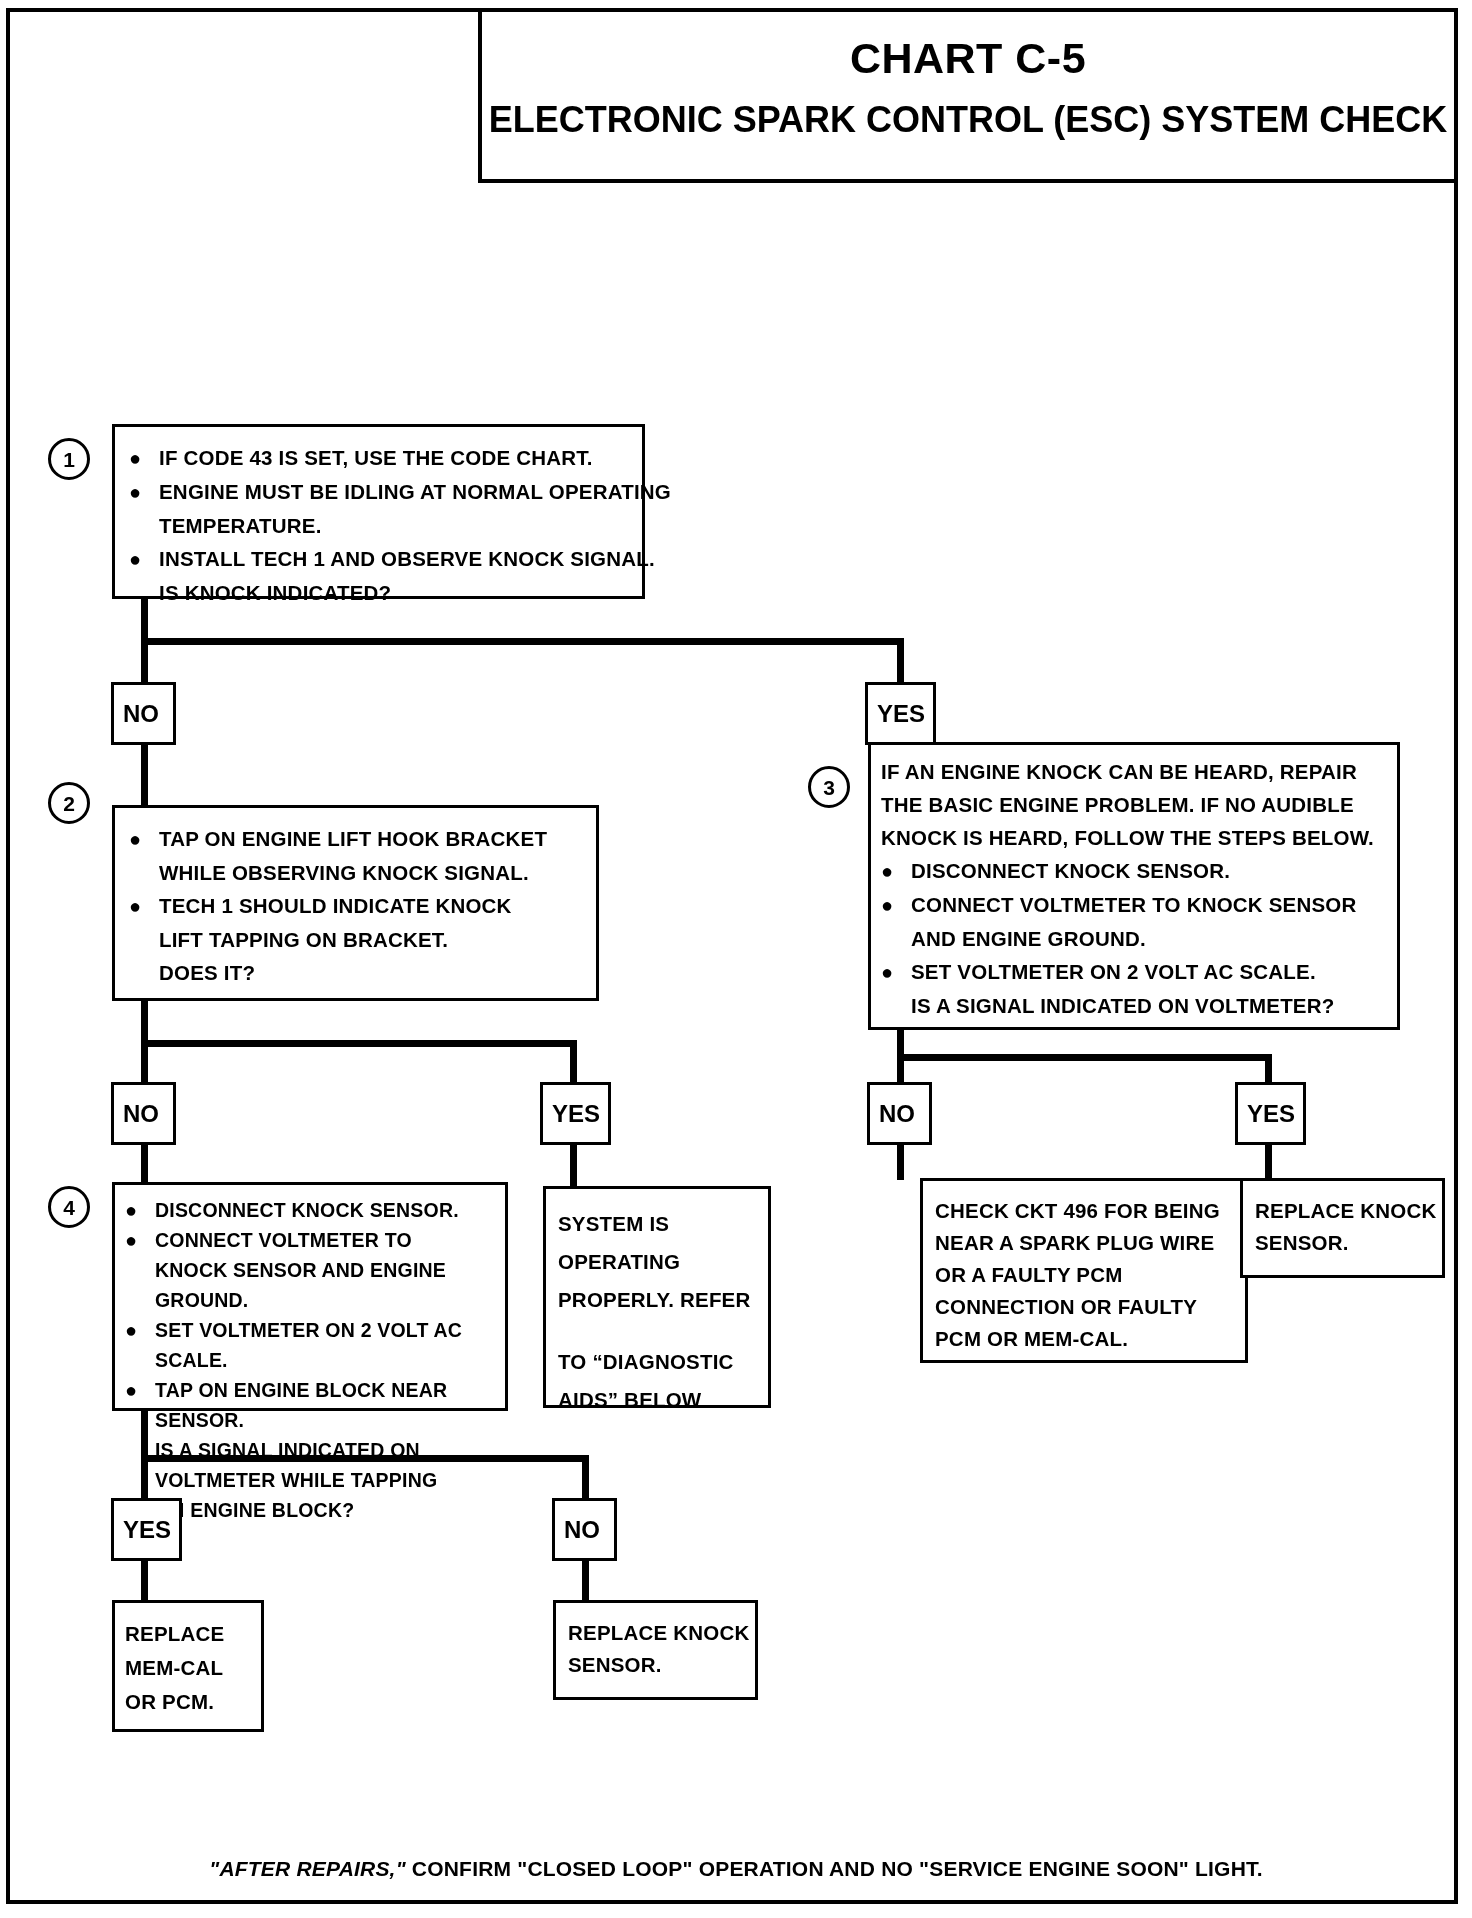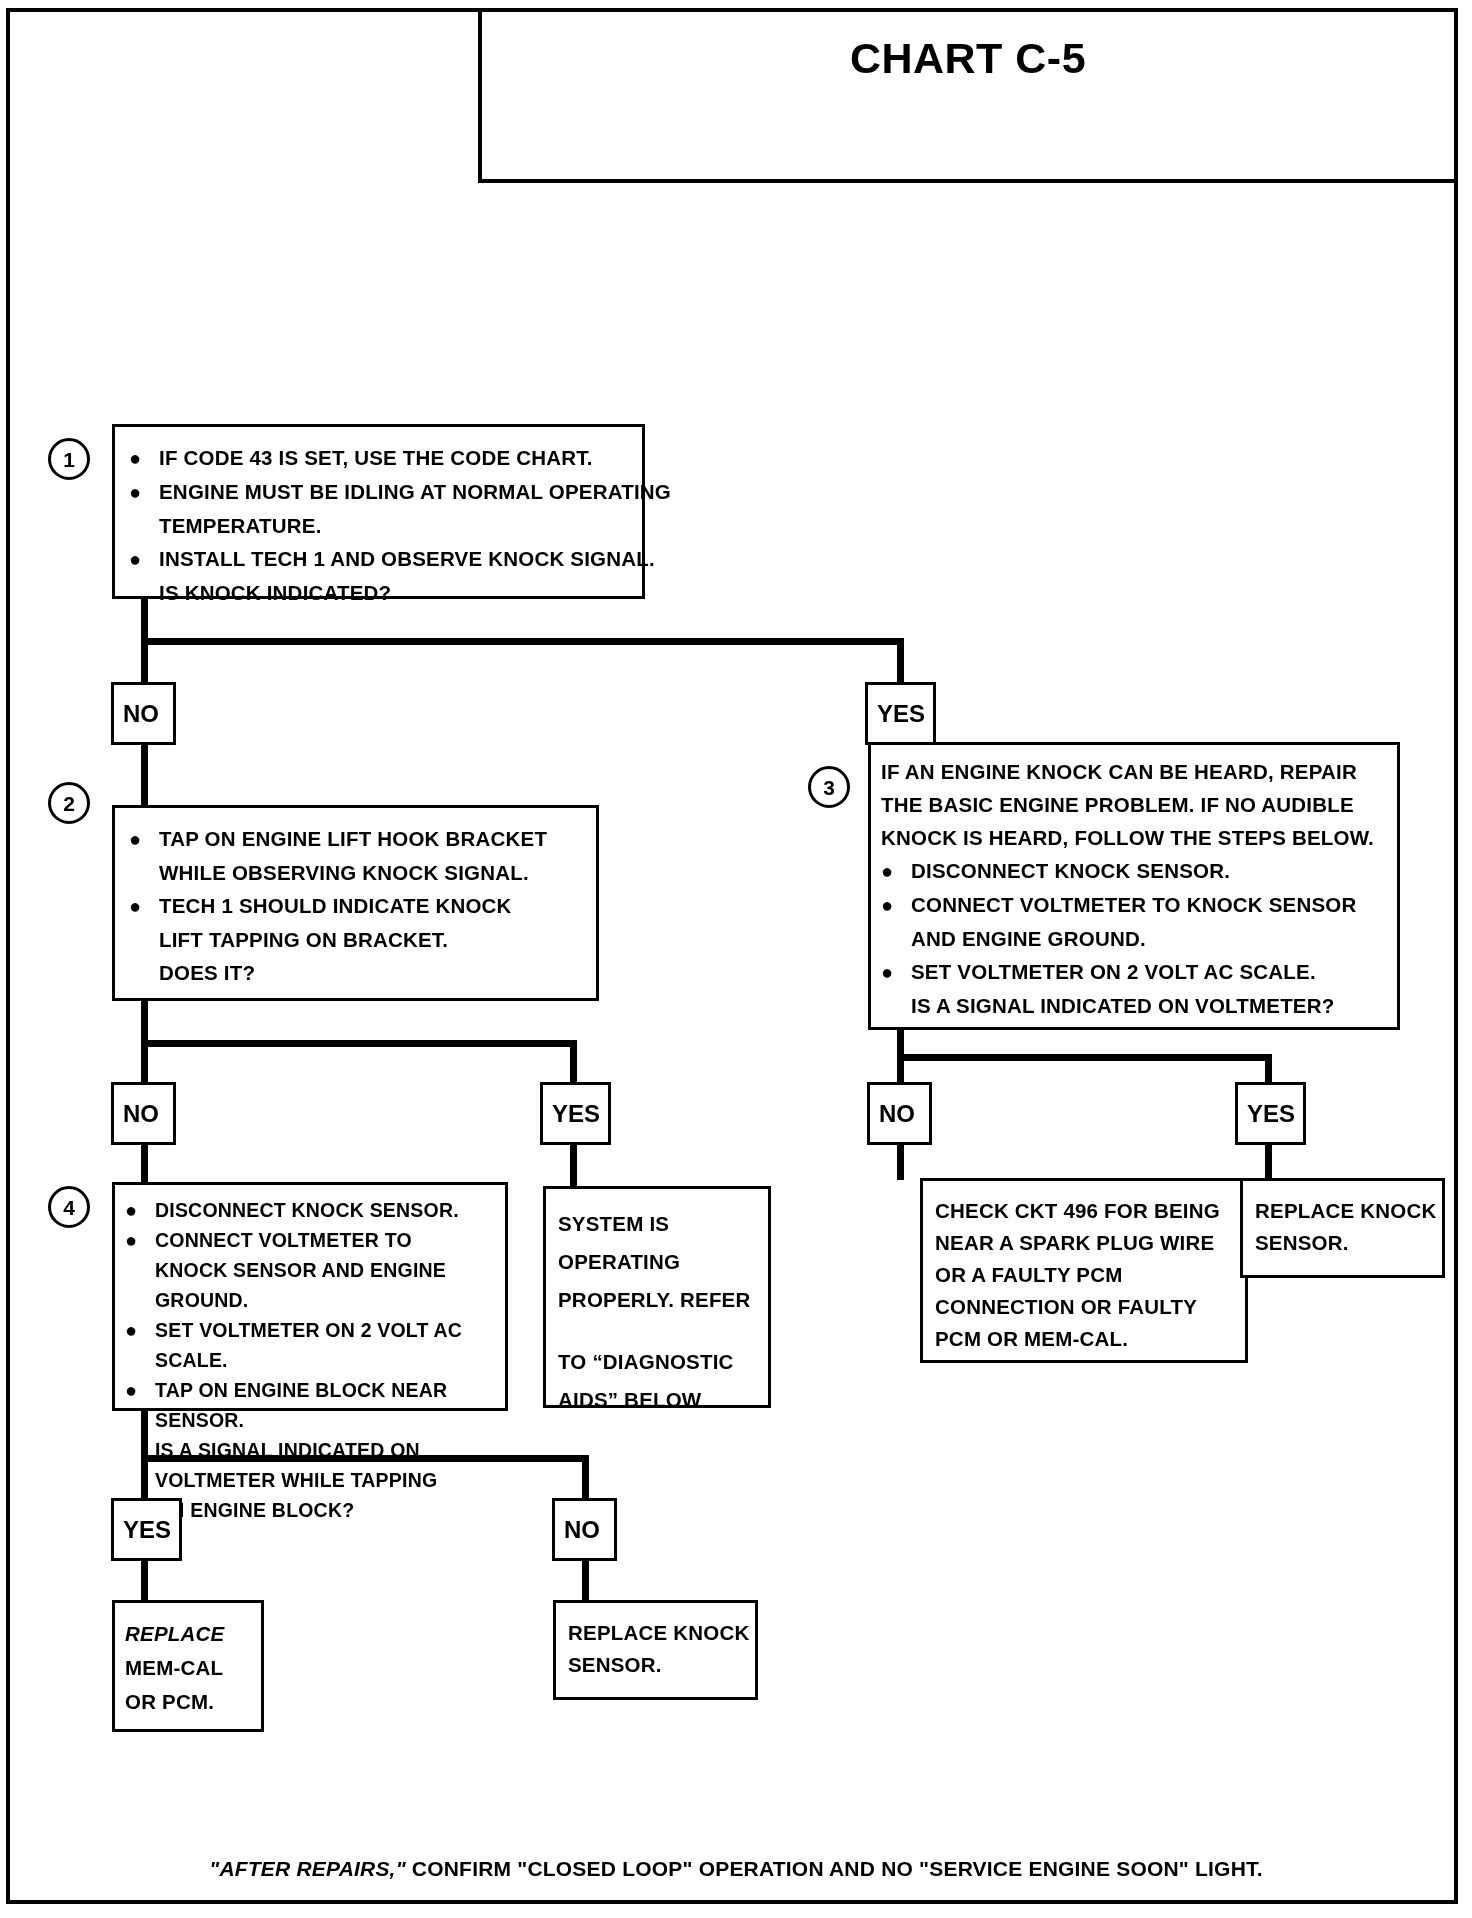--- a/index.html
+++ b/index.html
@@ -138,20 +138,21 @@
 </style>
 </head>
 <body>
 
 <div id="page">
 
   <div id="outer-border"></div>
 
   <div id="title-box">
     <div class="title-main">CHART C-5</div>
+    <div class="title-sub">ELECTRONIC SPARK CONTROL (ESC) SYSTEM CHECK</div>
   </div>
 
   <div class="conn" style="left:141px; top:596px; width:7px; height:46px;"></div>
   <div class="conn" style="left:141px; top:638px; width:763px; height:7px;"></div>
   <div class="conn" style="left:141px; top:638px; width:7px; height:46px;"></div>
   <div class="conn" style="left:897px; top:638px; width:7px; height:46px;"></div>
 
   <div class="conn" style="left:141px; top:744px; width:7px; height:62px;"></div>
 
   <div class="conn" style="left:897px; top:744px; width:7px; height:28px;"></div>
@@ -264,21 +265,21 @@
       <div class="line" style="line-height:32px;">REPLACE KNOCK</div>
       <div class="line" style="line-height:32px;">SENSOR.</div>
     </div>
   </div>
 
   <div class="yn" style="left:111px; top:1498px; width:71px; height:63px;">YES</div>
   <div class="yn" style="left:552px; top:1498px; width:65px; height:63px;">NO</div>
 
   <div class="box" style="left:112px; top:1600px; width:152px; height:132px;">
     <div class="box-inner" style="padding:14px 6px 6px 10px;">
-      <div class="line" style="line-height:34px;font-style:italic;">REPLACE</div>
+      <div class="line" style="line-height:34px;">REPLACE</div>
       <div class="line" style="line-height:34px;">MEM-CAL</div>
       <div class="line" style="line-height:34px;">OR PCM.</div>
     </div>
   </div>
 
   <div class="box" style="left:553px; top:1600px; width:205px; height:100px;">
     <div class="box-inner" style="padding:14px 8px 8px 12px;">
       <div class="line" style="line-height:32px;">REPLACE KNOCK</div>
       <div class="line" style="line-height:32px;">SENSOR.</div>
     </div>

